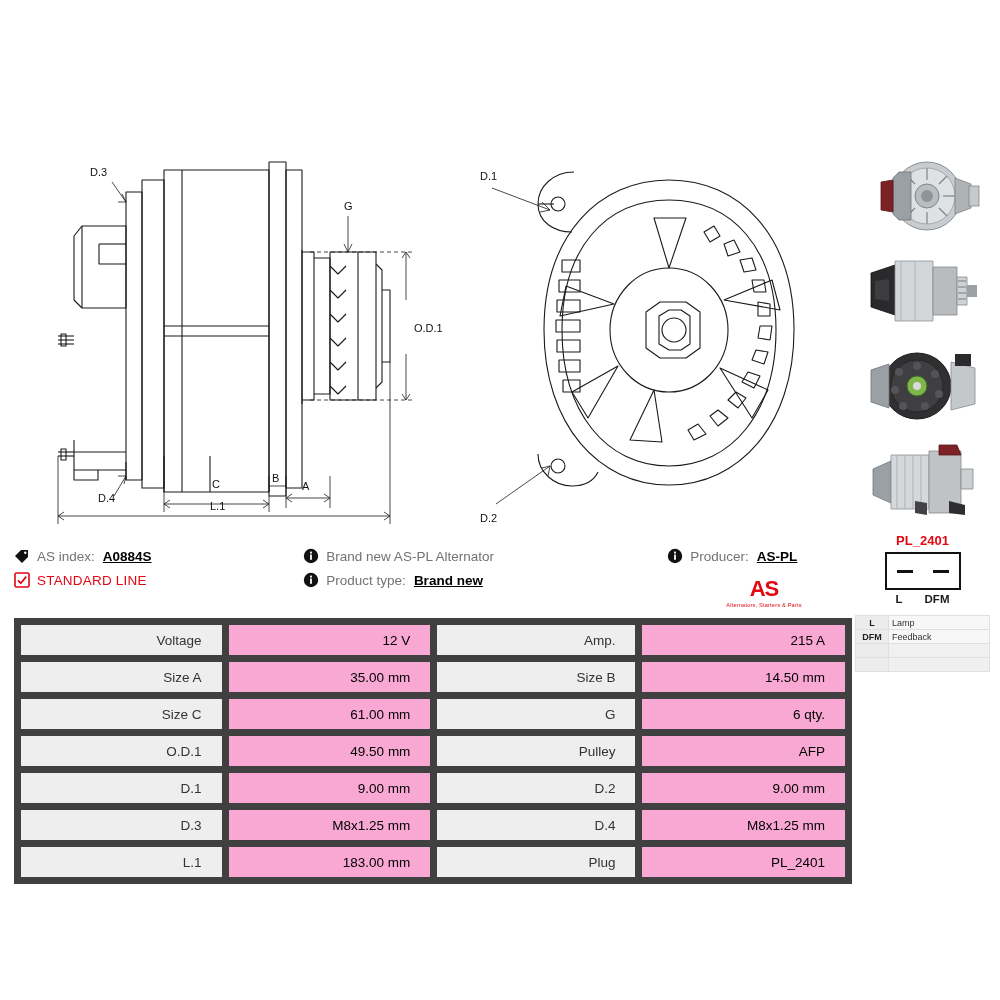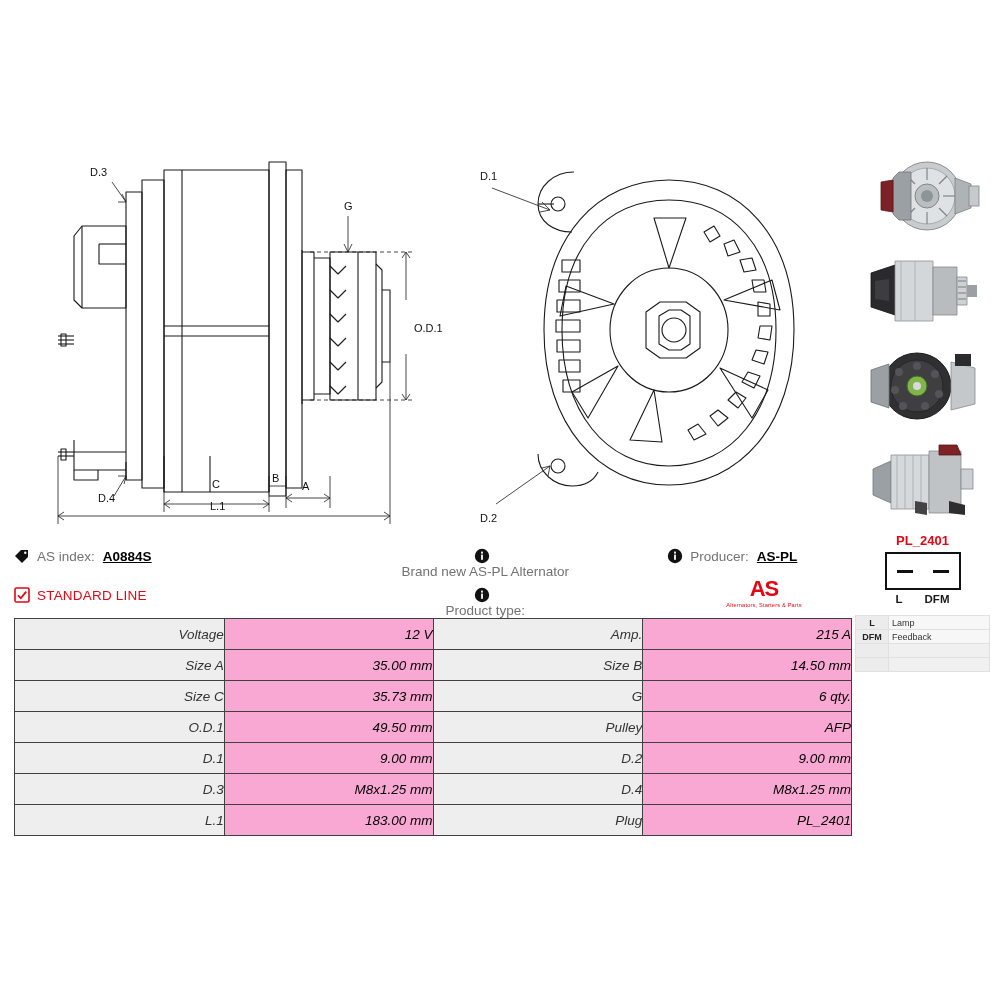--- a/index.html
+++ b/index.html
@@ -40,21 +40,21 @@
     align-items: flex-start;
     margin-bottom: 8px;
   }
   .info-col {
     display: flex;
     align-items: center;
     font-size: 13.5px;
     color: #222;
   }
   .info-col.c1 { width: 310px; }
-  .info-col.c2 { width: 390px; flex-direction: column; }
+  .info-col.c2 { width: 390px; }
   .info-col.c3 { width: 200px; }
   .info-icon {
     display: inline-block;
     width: 16px; height: 16px;
     margin-right: 7px;
     flex: 0 0 auto;
     position: relative;
     top: 0px;
   }
   .info-icon svg { display: block; }
@@ -69,25 +69,24 @@
 
   
   .spec-table {
     position: absolute;
     left: 14px; top: 618px;
     width: 838px;
     border-collapse: collapse;
     font-size: 13.5px;
   }
   .spec-table td {
-    border: 1px solid #404040;
+    border: 7px solid #404040;
     height: 30px;
-    padding: 0 0;
+    padding: 0 20px;
     vertical-align: middle;
-    font-style: italic;
   }
   .spec-table td.k {
     background: #eeeeee;
     color: #333;
     text-align: right;
     width: 210px;
   }
   .spec-table td.v {
     background: #f9a8d4;
     color: #000;
@@ -430,21 +429,21 @@
         <td class="v">215 A</td>
       </tr>
       <tr>
         <td class="k">Size A</td>
         <td class="v">35.00 mm</td>
         <td class="k">Size B</td>
         <td class="v">14.50 mm</td>
       </tr>
       <tr>
         <td class="k">Size C</td>
-        <td class="v">35.73 mm</td>
+        <td class="v">61.00 mm</td>
         <td class="k">G</td>
         <td class="v">6 qty.</td>
       </tr>
       <tr>
         <td class="k">O.D.1</td>
         <td class="v">49.50 mm</td>
         <td class="k">Pulley</td>
         <td class="v">AFP</td>
       </tr>
       <tr>

